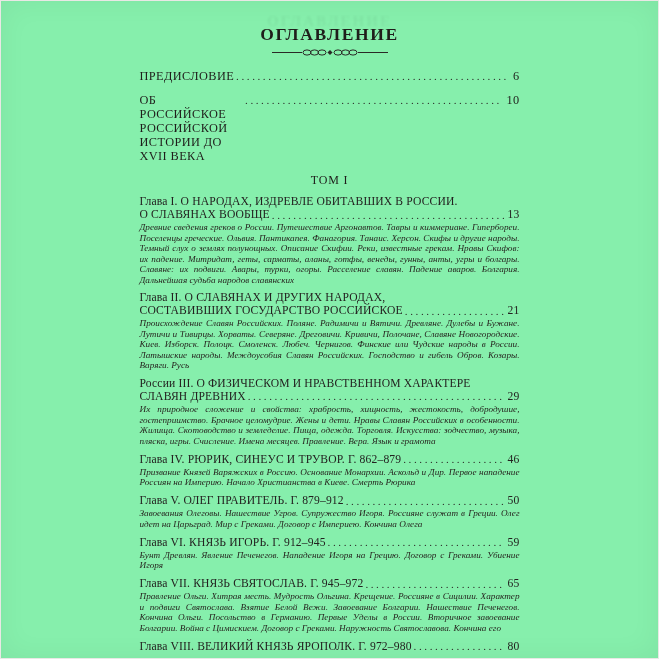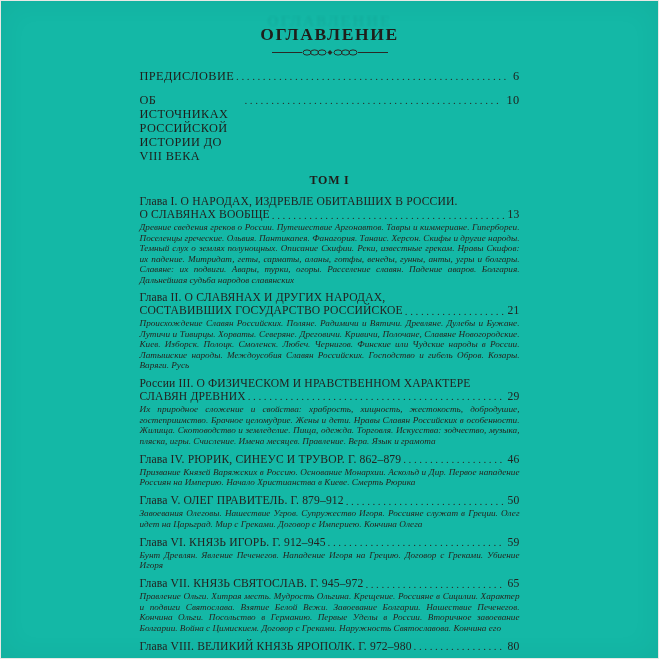--- a/index.html
+++ b/index.html
@@ -4,21 +4,21 @@
 <style>
   html,body{margin:0;padding:0;}
   body{
     width:659px;height:659px;
     background:#f3f2ef;
     font-family:"Liberation Serif", serif;
   }
   .photo{
     position:relative;
     width:659px;height:659px;
-    background:#14b8a6;
+    background:#86efac;
     box-shadow: inset 0 0 0 1px #e9e8e5, inset 0 0 30px rgba(0,0,0,0.055);
     overflow:hidden;
     color:#1f1e1b;
   }
   .ghost-title{
     position:absolute;top:13px;left:0;width:100%;
     text-align:center;font-weight:bold;font-size:15px;letter-spacing:2px;
     color:#000;opacity:0.045;filter:blur(1.2px);
     pointer-events:none;
   }
@@ -33,21 +33,21 @@
   .ornament{
     text-align:center;margin-top:3px;height:12px;line-height:12px;
   }
   .front{margin-top:6px;}
   .front-row{
     display:flex;align-items:baseline;
     font-size:12.3px;letter-spacing:0.4px;line-height:14px;
     margin-top:10px;
   }
   .volume{
-    text-align:center;font-weight:bold;
+    text-align:center;font-weight:normal;
     font-size:12px;letter-spacing:0.8px;
     margin:10px 0 8px 0;
   }
   .chapter{margin-bottom:7px;}
   .head-line{
     font-size:11.6px;line-height:12.6px;letter-spacing:0.15px;
     white-space:nowrap;color:#232220;
   }
   .leader{display:flex;align-items:center;}
   .label{margin-right:3px;}
@@ -93,21 +93,21 @@
       </svg>
     </div>
 
     <div class="front">
       <div class="front-row">
         <span>ПРЕДИСЛОВИЕ</span>
         <span class="dots"></span>
         <span class="pg">6</span>
       </div>
       <div class="front-row">
-        <span>ОБ ИСТОЧНИКАХ РОССИЙСКОЙ ИСТОРИИ ДО VIII ВЕКА</span>
+        <span>ОБ РОССИЙСКОЕ РОССИЙСКОЙ ИСТОРИИ ДО XVII ВЕКА</span>
         <span class="dots"></span>
         <span class="pg">10</span>
       </div>
     </div>
 
     <div class="volume">ТОМ I</div>
 
     <div class="chapter">
       <div class="head-line">
         <span class="label">Глава I.</span><span>О НАРОДАХ, ИЗДРЕВЛЕ ОБИТАВШИХ В РОССИИ.</span>

